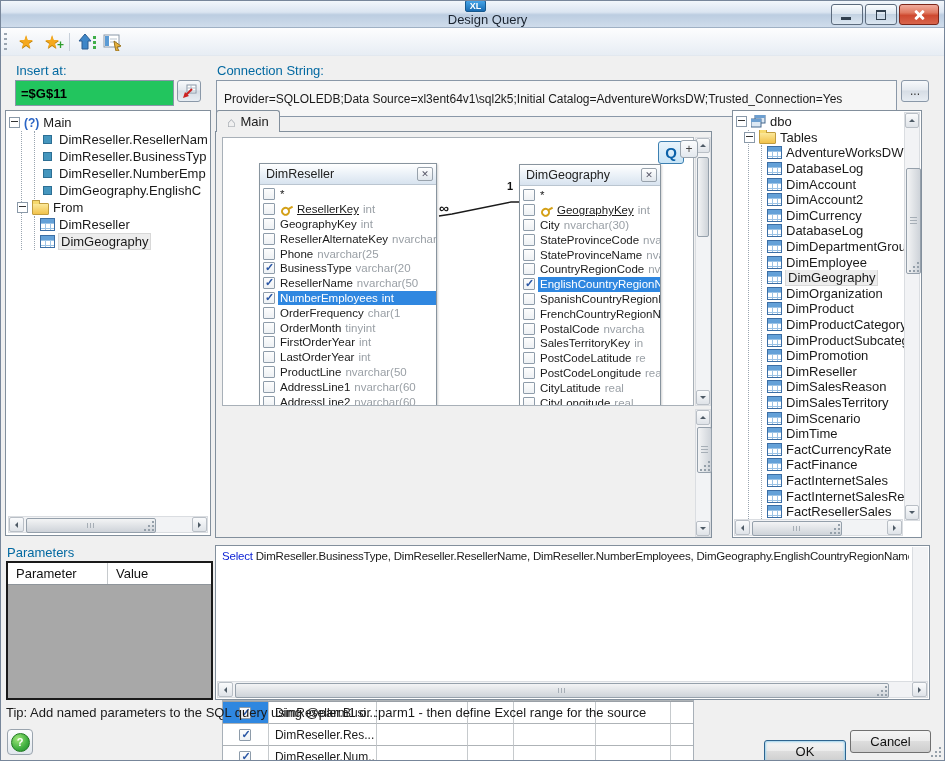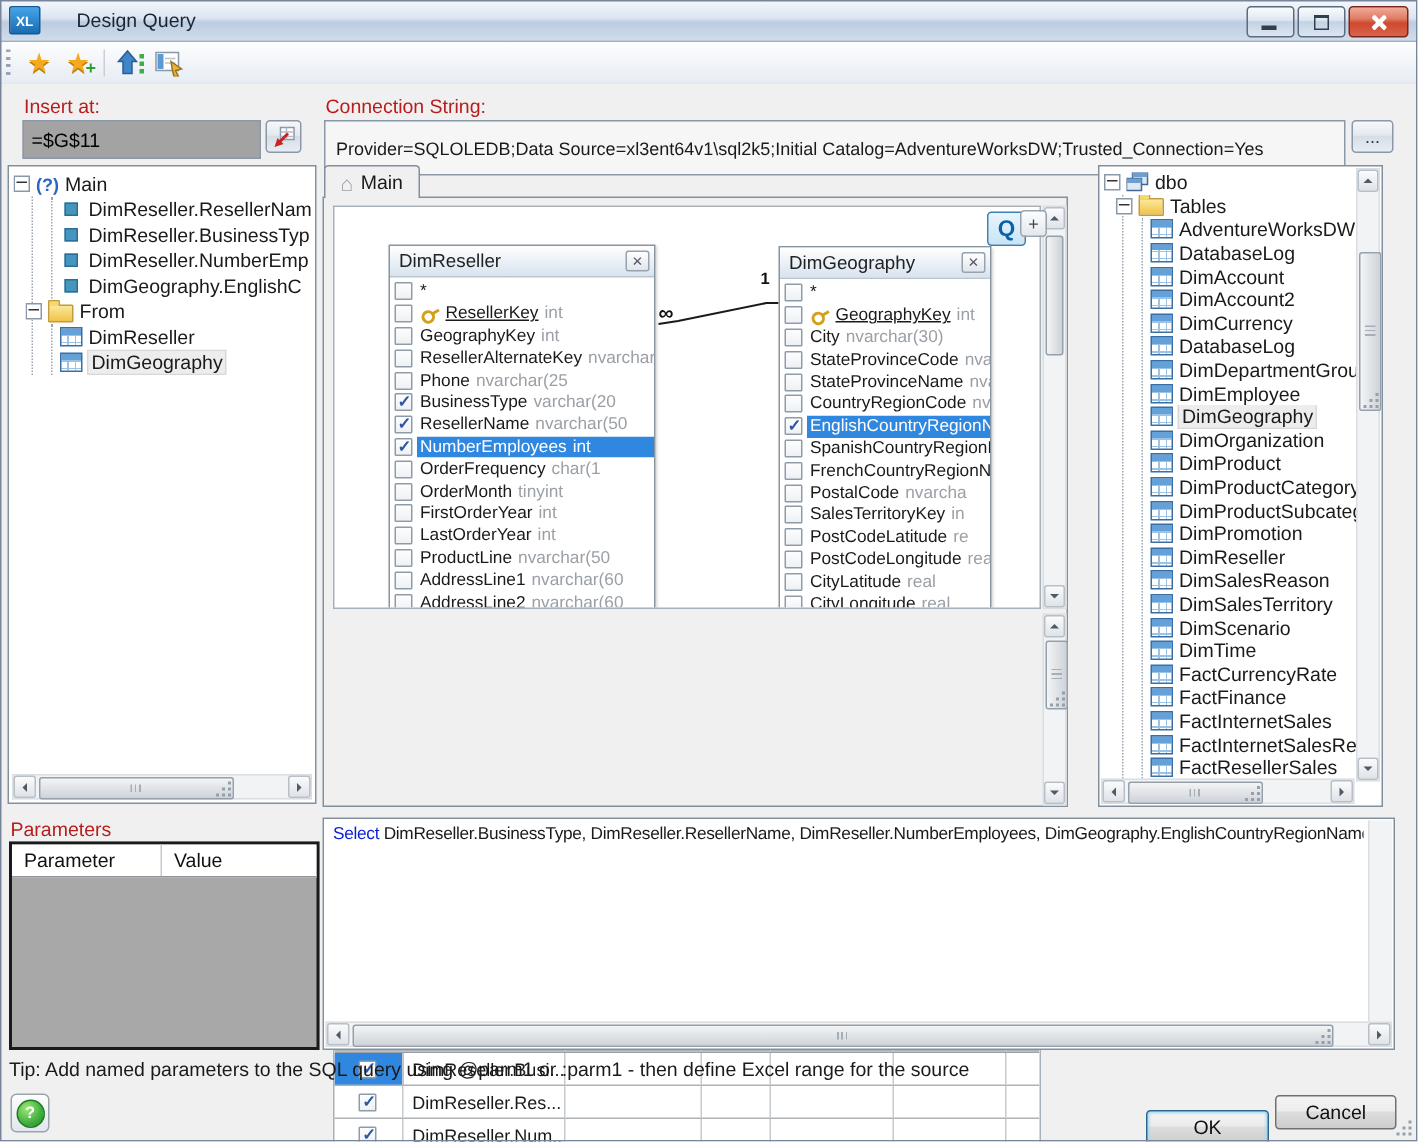--- a/index.html
+++ b/index.html
@@ -4,21 +4,21 @@
 <style>
   html,body{margin:0;padding:0;}
   body{width:945px;height:761px;position:relative;background:#f0f0f0;
        font-family:"Liberation Sans",sans-serif;overflow:hidden;
        -webkit-font-smoothing:antialiased;}
   .abs{position:absolute;}
   
   .frame{position:absolute;inset:0;border:1px solid #77869a;pointer-events:none;z-index:50;}
   .titlebar{left:0;top:0;width:945px;height:28px;
     background:linear-gradient(#f4f8fc, #dbe5f1 45%, #bccde1 55%, #cfdceb);
-    border-bottom:1px solid #9fb0c4;display:flex;align-items:center;padding-left:6px;box-sizing:border-box;}
+    border-bottom:1px solid #9fb0c4;display:flex;align-items:center;padding-left:6px;box-sizing:border-box;flex-direction:column;}
   .applogo{width:19px;height:17px;border-radius:2px;border:1px solid #17598f;
     background:linear-gradient(#45a4e8,#1a6cb2);color:#fff;font-size:9px;font-weight:bold;
     display:flex;align-items:center;justify-content:center;letter-spacing:0;}
   .title-text{margin-left:24px;font-size:13px;color:#1b2430;}
   .winbtns{position:absolute;right:6px;top:4px;display:flex;gap:2px;}
   .wbtn{width:30px;height:19px;border:1px solid #5c6b7d;border-radius:3px;position:relative;
     background:linear-gradient(#fbfdfe,#dde6f0 45%,#c3d2e2 50%,#dbe6f1);}
   .wbtn.close{width:38px;border-color:#7c2619;
     background:linear-gradient(#f0ab9d,#e07a62 40%,#ce4930 55%,#d8644c);}
   .glyph-min{position:absolute;left:9px;bottom:4px;width:10px;height:3px;background:#31404f;}
@@ -31,23 +31,23 @@
   .toolbar{left:0;top:28px;width:945px;height:27px;
     background:linear-gradient(#fdfdfe,#e7edf4);border-bottom:1px solid #e2e8ef;
     display:flex;align-items:center;}
   .tgrip{width:3px;height:17px;margin:0 6px 0 4px;
     background:repeating-linear-gradient(#9aa5b1 0 2px,transparent 2px 5px);}
   .tbtn{width:26px;height:23px;display:flex;align-items:center;justify-content:center;position:relative;}
   .tsep{width:1px;height:18px;background:#c8d0da;margin:0 4px;}
   .ic-star{color:#f5a91f;font-size:18px;line-height:18px;text-shadow:0 1px 0 #b97f08;}
   .ic-star-plus{position:absolute;right:1px;bottom:1px;color:#2f9e2f;font-size:12px;font-weight:bold;text-shadow:0 0 1px #fff;}
   
-  .flabel{font-size:13px;color:#b91c1c;}
-  .txt{box-sizing:border-box;border:1px solid #8a98a8;background:#a3a3a3;font-size:13px;
-    font-family:"Liberation Sans",sans-serif;padding:12px 5px;}
+  .flabel{font-size:13px;color:#0369a1;}
+  .txt{box-sizing:border-box;border:1px solid #8a98a8;background:#22c55e;font-size:13px;
+    font-family:"Liberation Sans",sans-serif;padding:12px 5px;font-weight:bold;}
   .connbox{box-sizing:border-box;border:1px solid #8a98a8;background:#f6f6f6;font-size:12px;
     color:#1a1a1a;display:flex;align-items:center;padding:0 7px;white-space:nowrap;overflow:hidden;}
   .smallbtn{box-sizing:border-box;border:1px solid #8a98a8;border-radius:3px;
     background:linear-gradient(#f7f9fb,#e4e9ef 45%,#d6dde5 50%,#e7edf3);
     display:flex;align-items:center;justify-content:center;font-size:12px;color:#333;}
   
   .panel{box-sizing:border-box;border:1px solid #828f9c;background:#fff;overflow:hidden;}
   
   .tree{padding:3px 0 0 3px;font-size:13px;color:#1a1a1a;}
   .trow{display:flex;align-items:center;height:17px;gap:4px;white-space:nowrap;overflow:hidden;}

